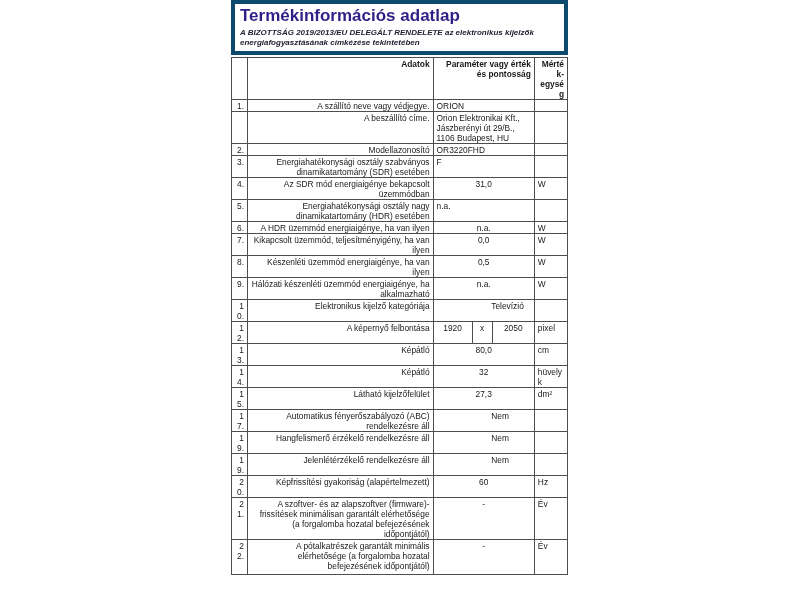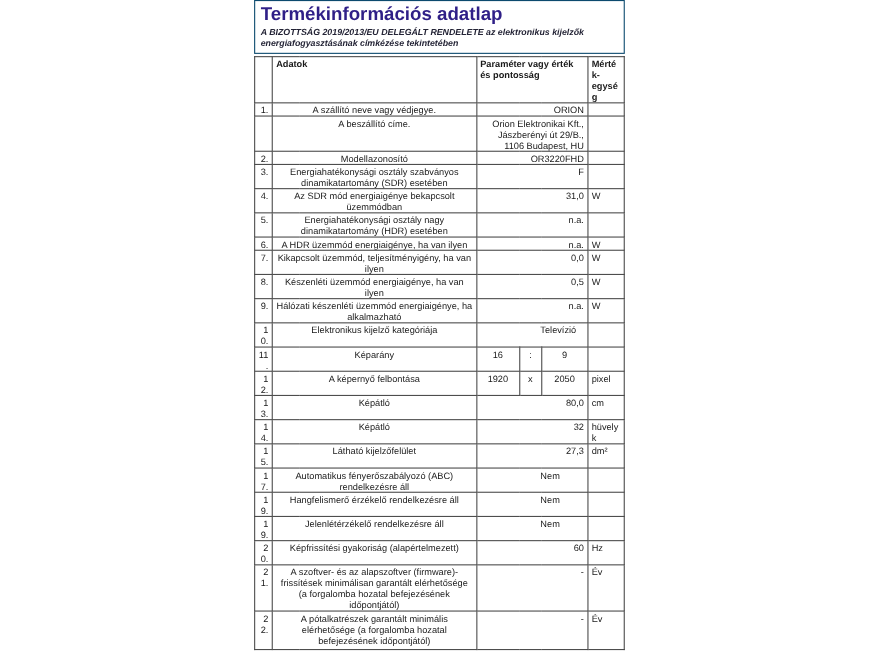--- a/index.html
+++ b/index.html
@@ -5,21 +5,21 @@
   html,body { margin:0; padding:0; background:#ffffff; }
   body {
     width:800px; height:600px; overflow:hidden;
     font-family:"Liberation Sans", sans-serif;
     color:#191919;
     -webkit-font-smoothing:antialiased;
   }
   .page { position:absolute; left:231px; top:0; width:337px; }
 
   .titlebox {
-    border:1px solid #0c4a6e;
+    border:4px solid #0c4a6e;
     padding:2px 5px 4px 5px;
     margin-bottom:2px;
     box-sizing:border-box;
   }
   .doc-title {
     font-size:17px; line-height:20px; font-weight:bold;
     color:#2f1f87; margin:0;
   }
   .doc-subtitle {
     font-size:8px; line-height:9.5px; font-weight:600;
@@ -31,25 +31,25 @@
     width:337px;
     font-size:8.4px; line-height:10px;
   }
   table.info td, table.info th {
     border:1px solid #4d4d4d;
     padding:1px 3px 0 3px;
     vertical-align:top;
     overflow:hidden;
     word-wrap:break-word;
   }
-  table.info th { text-align:left; font-weight:bold; }
+  table.info th { text-align:right; font-weight:bold; }
   td.num   { text-align:right; padding-right:2px; padding-left:1px; }
-  td.label { text-align:center; }
-  td.val-left  { text-align:right; }
-  td.val-right { text-align:right; }
+  td.label { text-align:right; }
+  td.val-left  { text-align:left; }
+  td.val-right { text-align:center; }
   td.sc    { text-align:center; padding-left:1px; padding-right:1px; }
   td.unit  { padding-left:3px; }
   .c3 { margin-left:58%; width:42%; text-align:left; }
   tr.tall td { height:33px; }
 </style>
 </head>
 <body>
 
 <div class="page">
   <div class="titlebox">
@@ -138,28 +138,20 @@
         </tr>
         <tr>
           <td class="num">10.</td>
           <td class="label" colspan="2">Elektronikus kijelző kategóriája</td>
           <td colspan="3">
             <div class="c3">Televízió</div>
           </td>
           <td class="unit"></td>
         </tr>
         <tr>
-          <td class="num">11.</td>
-          <td class="label" colspan="2">Képarány</td>
-          <td class="sc">16</td>
-          <td class="sc">:</td>
-          <td class="sc">9</td>
-          <td class="unit"></td>
-        </tr>
-        <tr>
           <td class="num">12.</td>
           <td class="label" colspan="2">A képernyő felbontása</td>
           <td class="sc">1920</td>
           <td class="sc">x</td>
           <td class="sc">2050</td>
           <td class="unit">pixel</td>
         </tr>
         <tr>
           <td class="num">13.</td>
           <td class="label" colspan="2">Képátló</td>

